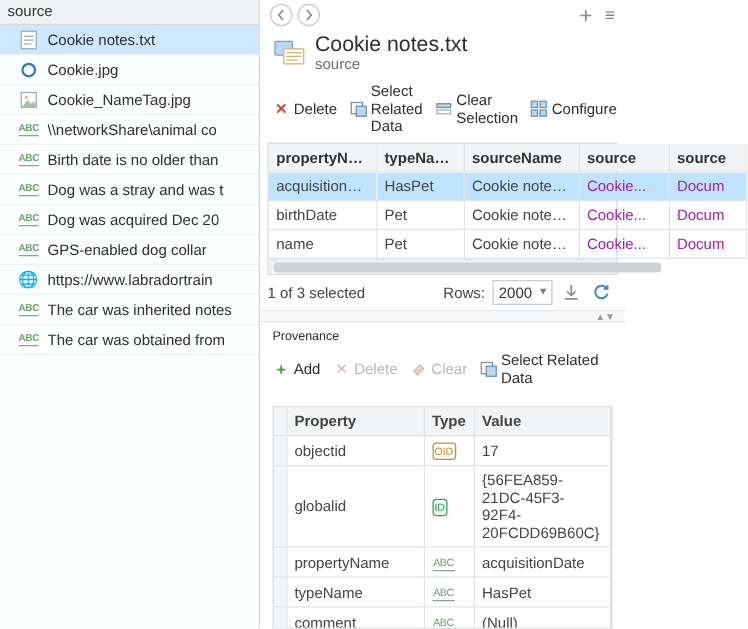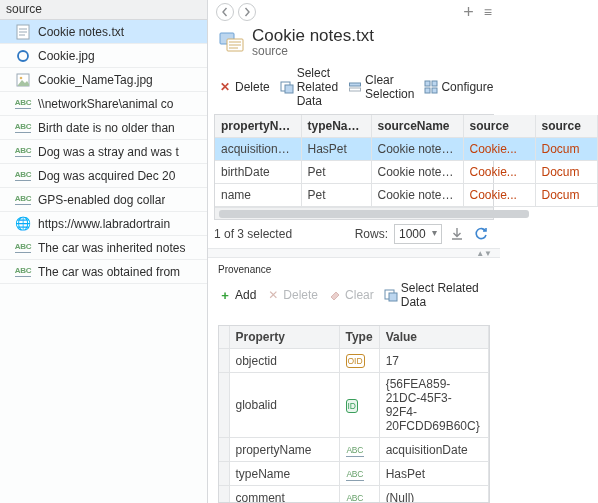--- a/index.html
+++ b/index.html
@@ -167,21 +167,21 @@
     font-size: 12px;
   }
   .grid th {
     background: #f3f4f5;
     color: #333;
     font-weight: 600;
   }
   .grid tr.selected td {
     background: #bfe4ff;
   }
-  .grid td.link { color: #c2410c; margin-top: 10px; }
+  .grid td.link { color: #a21caf; margin-top: 10px; }
   .hscroll {
     height: 12px;
     background: #f0f1f2;
     border-top: 1px solid #e1e3e5;
     position: relative;
   }
   .hscroll .thumb {
     position: absolute;
     left: 4px; top: 2px;
     width: 310px; height: 8px;
@@ -495,21 +495,21 @@
       <div class="hscroll">
         <div class="thumb"></div>
       </div>
     </div>
 
     <div class="grid-footer">
       <span>1 of 3 selected</span>
       <span class="spacer"></span>
       <span>Rows:</span>
       <span class="rows-input">
-        <span>1000</span>
+        <span>2000</span>
       </span>
       <span class="foot-icon">
         <svg width="14" height="14" viewBox="0 0 14 14">
             <path d="M7 1 v8 M3.5 6 L7 9.5 L10.5 6 M2 12 h10" fill="none" stroke="#8a8d90" stroke-width="1.4"></path>
           </svg>
       </span>
       <span class="foot-icon">
         <svg width="14" height="14" viewBox="0 0 14 14">
             <path d="M11.5 4 A5 5 0 1 0 12 8" fill="none" stroke="#3f87d1" stroke-width="1.6"></path>
             <path d="M12 1 v3 h-3" fill="none" stroke="#3f87d1" stroke-width="1.6"></path>

